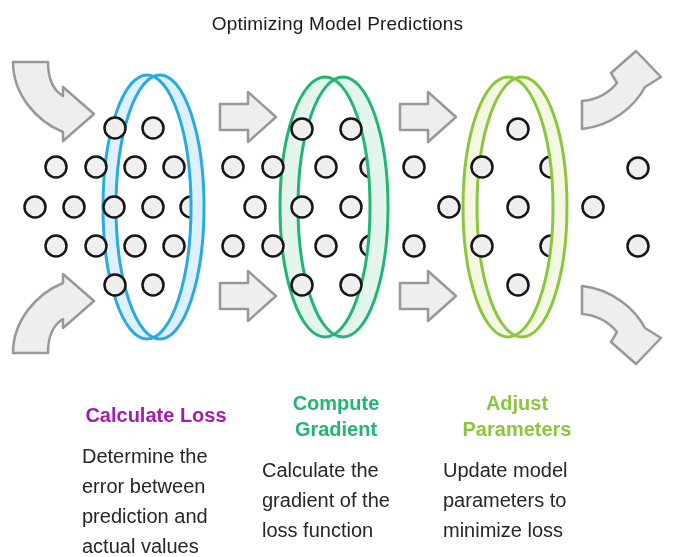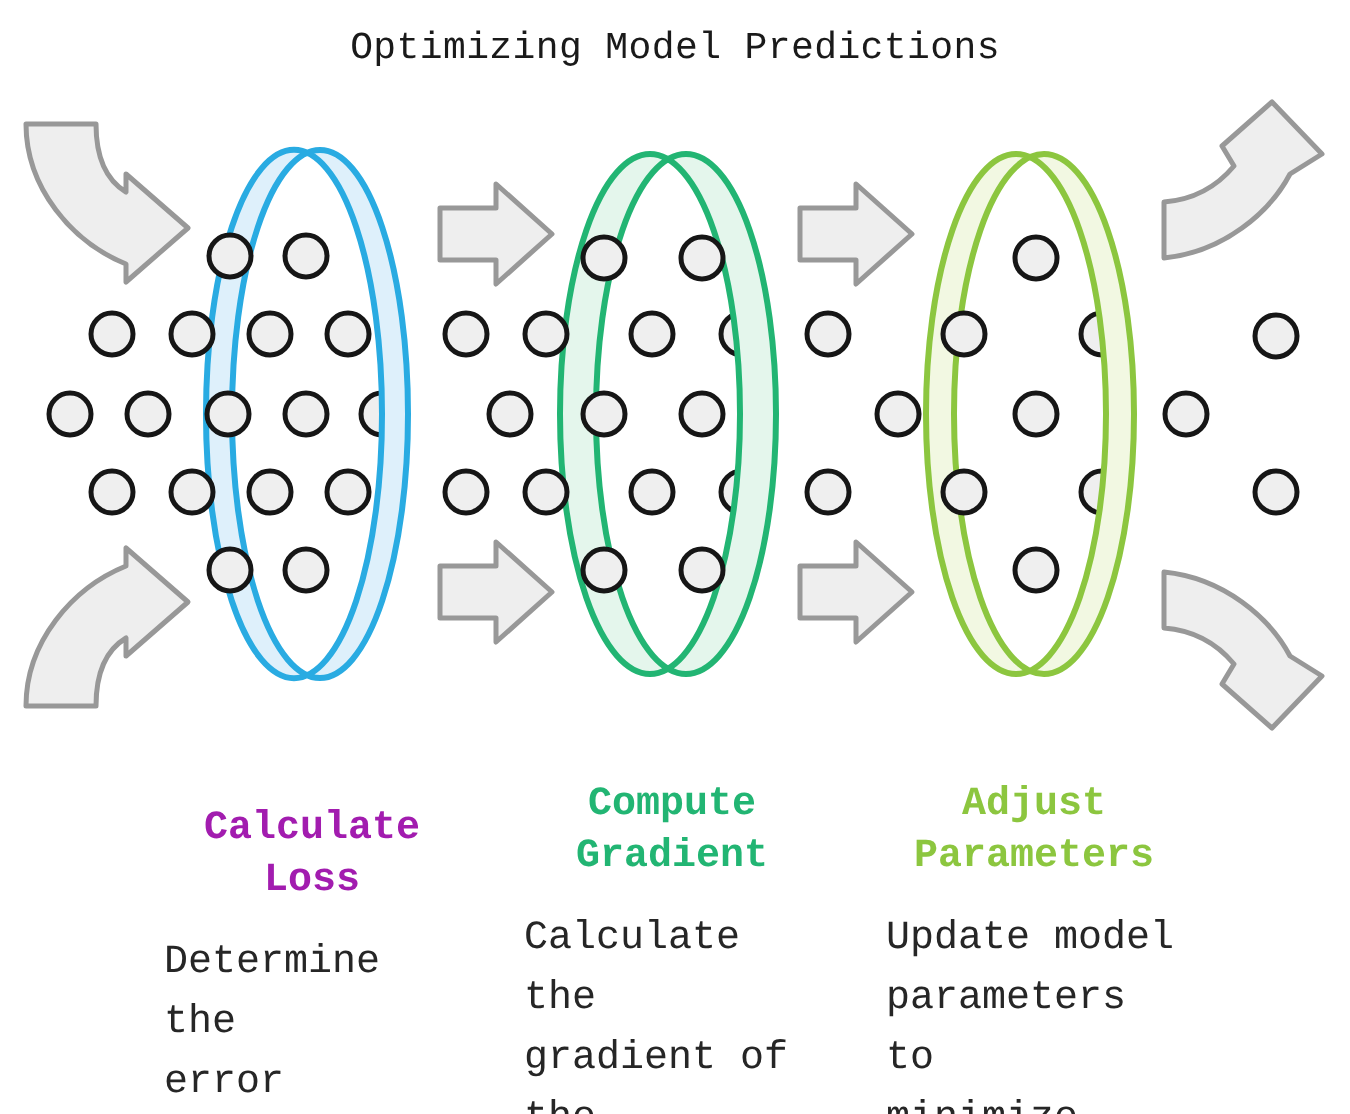--- a/index.html
+++ b/index.html
@@ -1,18 +1,18 @@
 <!DOCTYPE html>
 <html><head>
 <meta charset="utf-8">
 <style>
   html,body{margin:0;padding:0;background:#ffffff;}
   .canvas{
     position:relative;width:675px;height:557px;background:#ffffff;overflow:hidden;
-    font-family:Liberation Mono, monospace;
+    font-family:Liberation Sans, sans-serif;
   }
   .page-title{
     position:absolute;left:0;right:0;top:13px;text-align:center;
     font-size:19px;font-weight:500;letter-spacing:.2px;
   }
   #diagram-svg{position:absolute;left:0;top:0;}
   .stage{position:absolute;}
   .stage-0{left:82px;top:402px;width:148px;}
   .stage-1{left:262px;top:390px;width:148px;}
   .stage-2{left:443px;top:390px;width:148px;}

